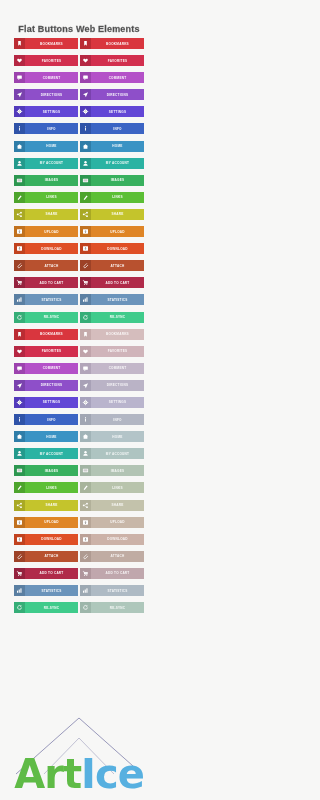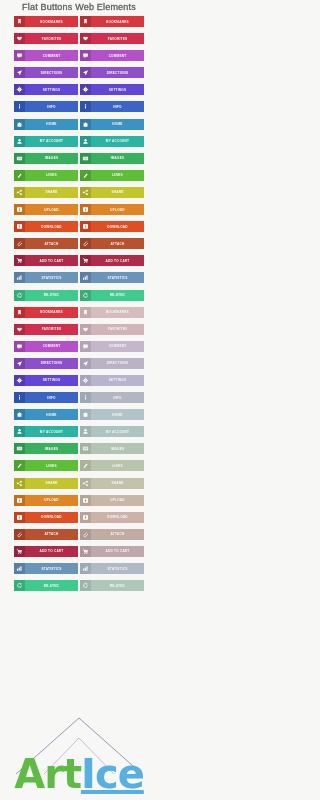--- a/index.html
+++ b/index.html
@@ -8,24 +8,24 @@
     background:#f7f7f6;
     font-family:"Liberation Sans",sans-serif;
     overflow:hidden;
     position:relative;
   }
   #page{width:158px;height:800px;position:relative;overflow:hidden;background:#f7f7f6;}
 
   .title{
     text-align:center;
     font-size:9px;
-    font-weight:normal;
+    font-weight:bold;
     letter-spacing:0.2px;
     color:#4a4a4a;
-    padding-top:0;
+    padding-top:22px;
     height:16px;
     line-height:14px;
     -webkit-text-stroke:0.3px #6b6b6b;
     text-shadow:0 0.5px 0 #fff;
     white-space:nowrap;
   }
 
   .grid{
     position:relative;
     padding:0 14px;
@@ -78,21 +78,21 @@
     z-index:40;
   }
   .watermark .wtext{
     font-size:40px;
     font-weight:bold;
     letter-spacing:-1px;
     line-height:40px;
     font-family:"DejaVu Sans",sans-serif;
   }
   .watermark .a{color:#5fbb46;}
-  .watermark .b{color:#57b0e0;text-decoration:underline;}
+  .watermark .b{color:#57b0e0;}
   .roof{
     position:absolute;
     left:14px;
     bottom:24px;
     width:130px;
     height:68px;
     z-index:35;
     pointer-events:none;
   }
 </style>

